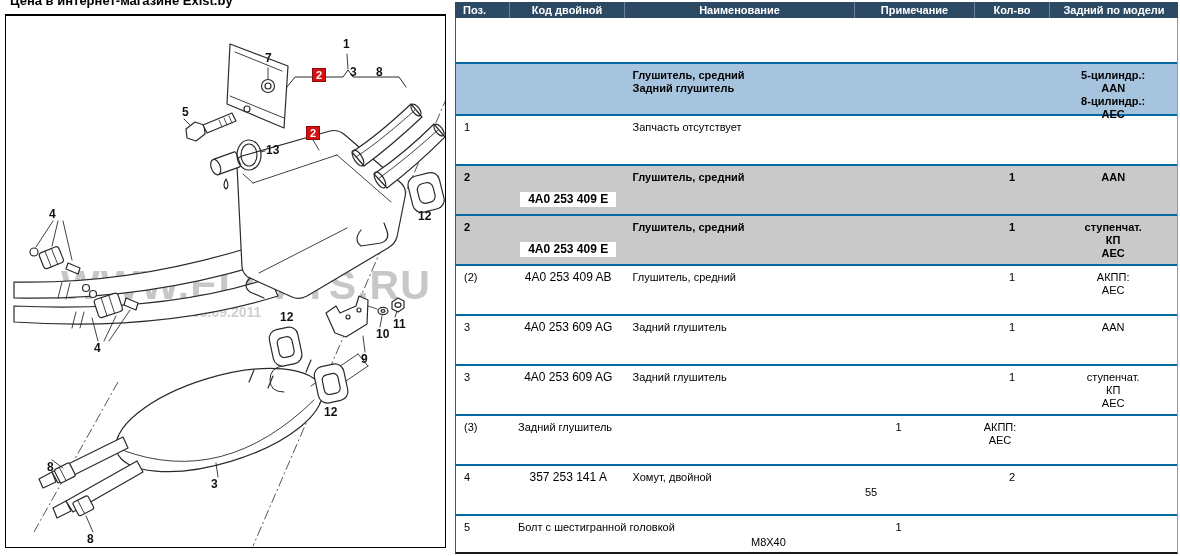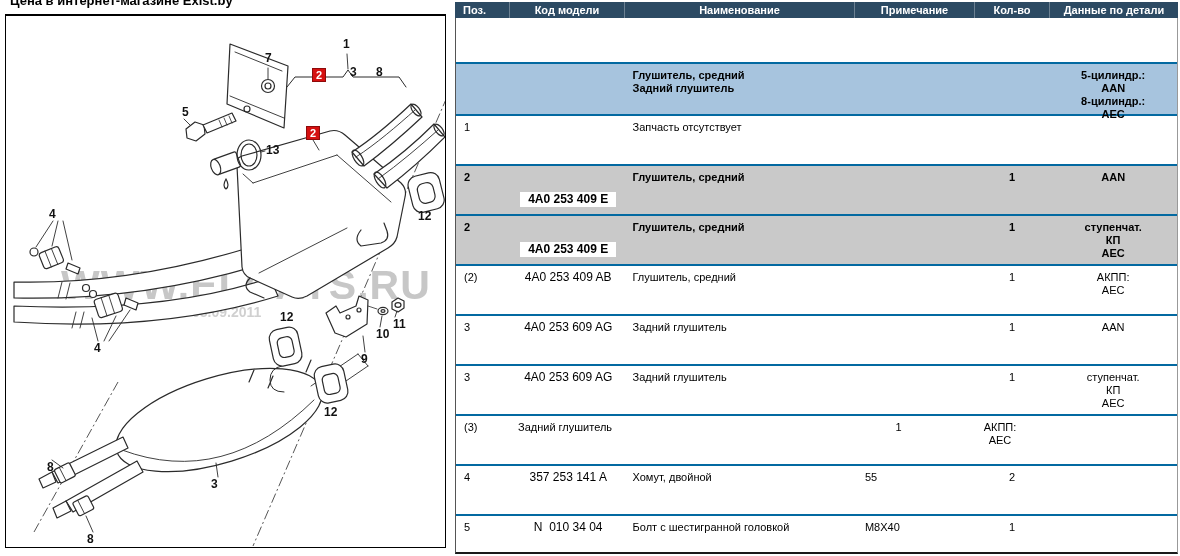--- a/index.html
+++ b/index.html
@@ -34,21 +34,21 @@
   .spacer-row{height:44px;background:#fff;}
   .grow{display:flex;box-sizing:border-box;border-top:2px solid #0369a1;}
   .group-row{height:52px;background:var(--group-bg,#a7c4de);font-weight:bold;}
   .row{height:50px;background:#fff;cursor:pointer;}
   .row.gray{background:var(--alt-bg,#c9c9c9);font-weight:bold;}
   .row.short{height:38px;}
   .cell{box-sizing:border-box;padding-top:5px;line-height:13px;}
   .cell.c-pos{width:55px;padding-left:8px;}
   .cell.c-code{width:115px;text-align:center;}
   .cell.c-name{width:230px;padding-left:7px;}
-  .cell.c-note{width:120px;padding-left:10px;}
+  .cell.c-note{width:120px;padding-left:10px;margin-top:15px;}
   .cell.c-qty{width:75px;text-align:center;}
   .cell.c-model{width:128px;text-align:center;}
   .code{font-size:12px;white-space:pre;display:inline-block;padding:0 4px;}
   .code.boxed{background:#fff;padding:1px 8px;margin-top:21px;}
 </style>
 </head>
 <body>
 
 <div class="stage">
 
@@ -191,25 +191,25 @@
         <div class="callout plain" style="left: 318px; top: 390px;">12</div>
         <div class="callout plain" style="left: 41px; top: 445px;">8</div>
         <div class="callout plain" style="left: 81px; top: 517px;">8</div>
         <div class="callout plain" style="left: 205px; top: 462px;">3</div>
       </div>
   </div>
 
   <div class="table-panel">
     <div class="thead">
       <div class="hc c-pos">Поз.</div>
-      <div class="hc c-code">Код модели</div>
+      <div class="hc c-code">Код двойной</div>
       <div class="hc c-name">Наименование</div>
       <div class="hc c-note">Примечание</div>
       <div class="hc c-qty">Кол-во</div>
-      <div class="hc c-model">Данные по детали</div>
+      <div class="hc c-model">Задний по модели</div>
     </div>
 
     <div class="tbody">
       <div class="spacer-row"></div>
 
       <div class="grow group-row">
         <div class="cell c-pos"></div>
         <div class="cell c-code"></div>
         <div class="cell c-name">
             <div>Глушитель, средний</div>
@@ -302,21 +302,20 @@
           <div class="grow row">
       <div class="cell c-pos">4</div>
       <div class="cell c-code"><span class="code">357 253 141 A</span></div>
       <div class="cell c-name">Хомут, двойной</div>
       <div class="cell c-note">55</div>
       <div class="cell c-qty">2</div>
       <div class="cell c-model"></div>
     </div>
           <div class="grow row short">
       <div class="cell c-pos">5</div>
-      <div class="cell c-code"><span class="code">N  010 34 04</span></div>
       <div class="cell c-name">Болт с шестигранной головкой</div>
       <div class="cell c-note">M8X40</div>
       <div class="cell c-qty">1</div>
       <div class="cell c-model"></div>
     </div>
         </div>
     </div>
   </div>
 
 </div>

